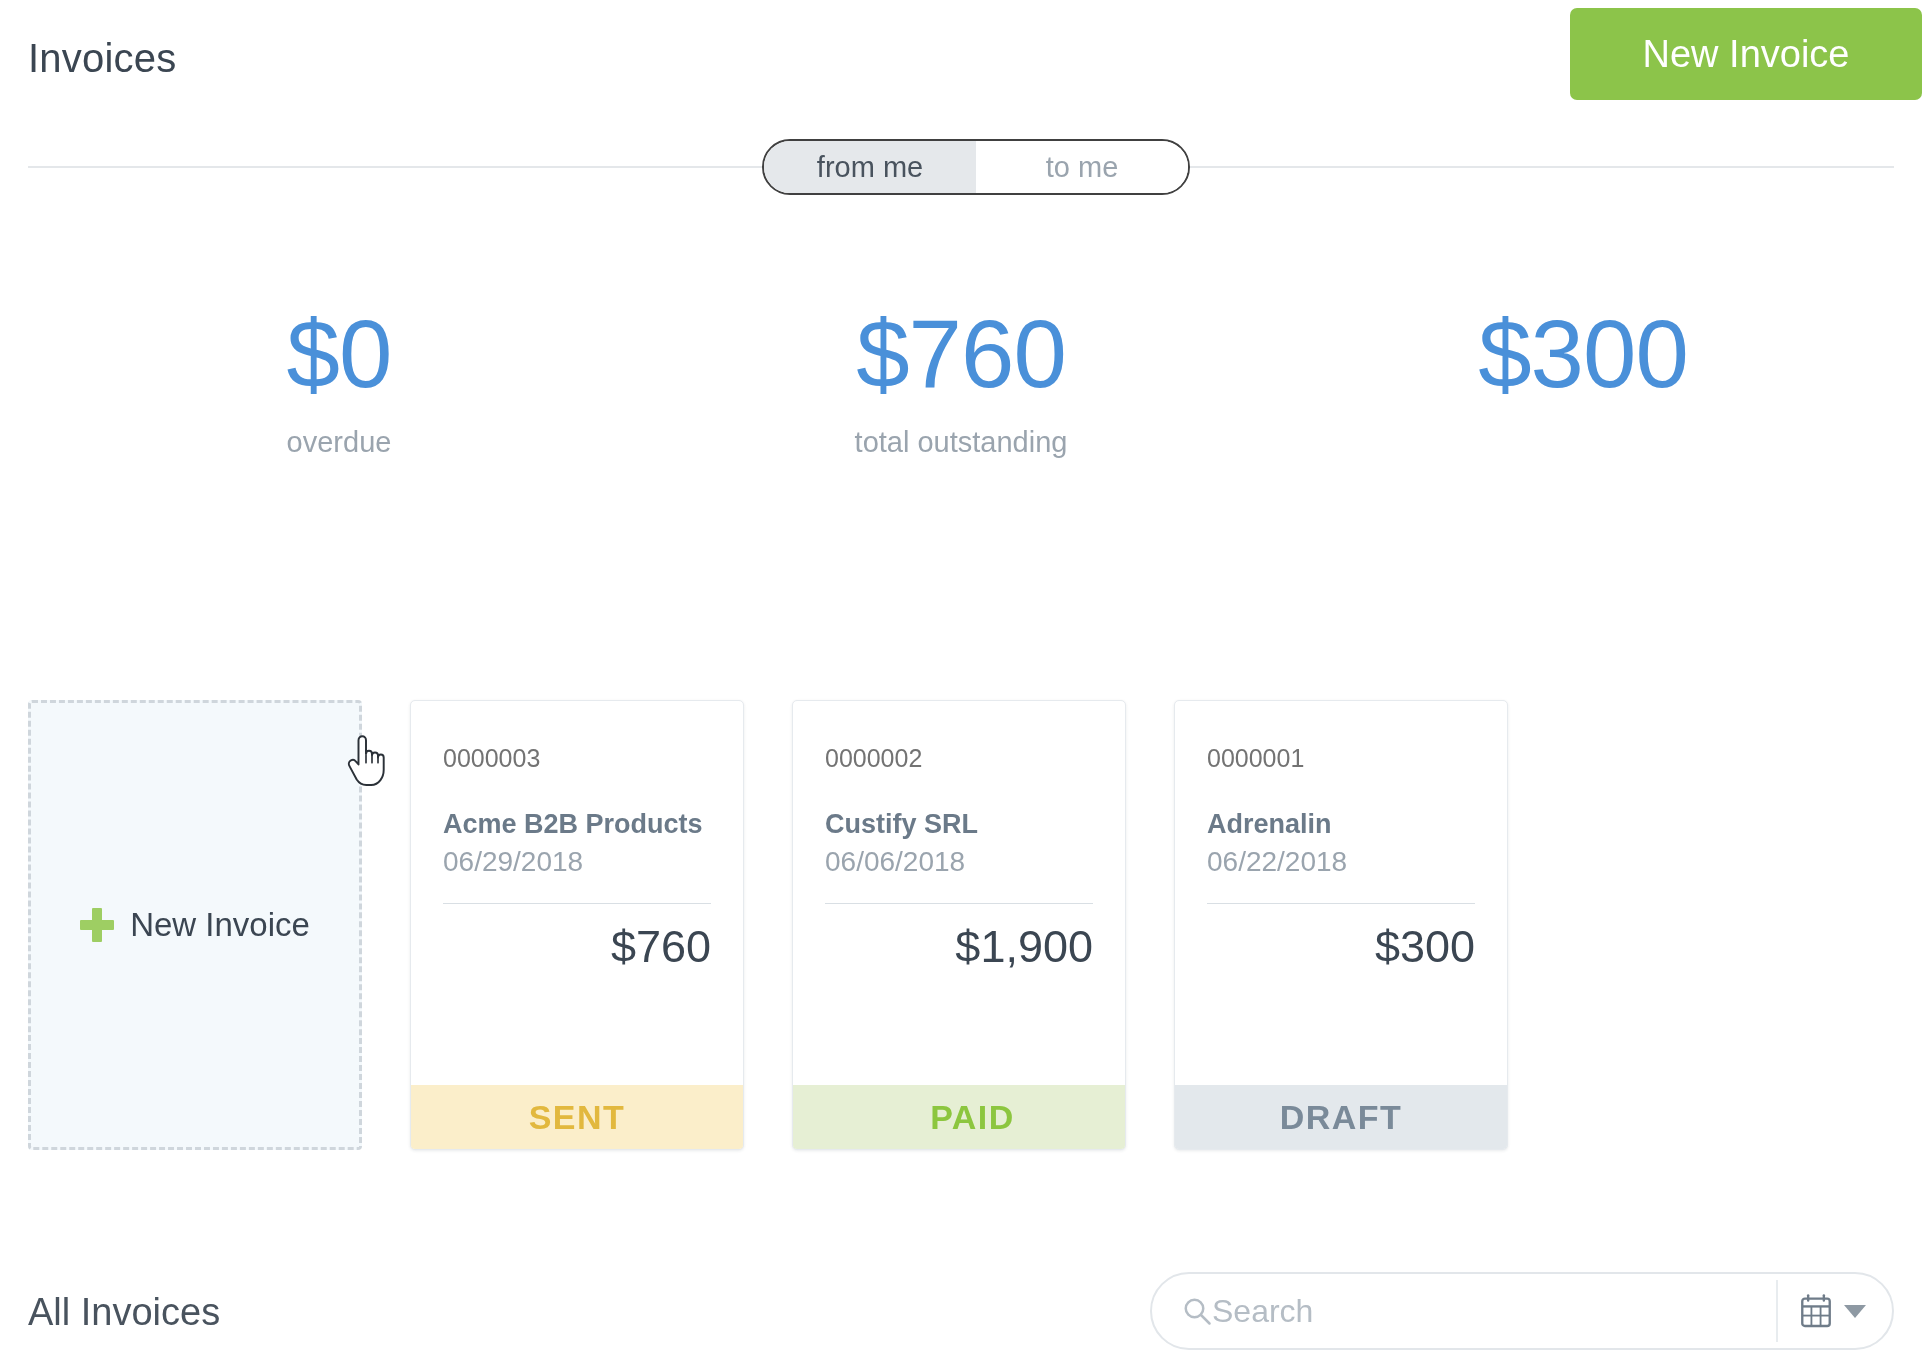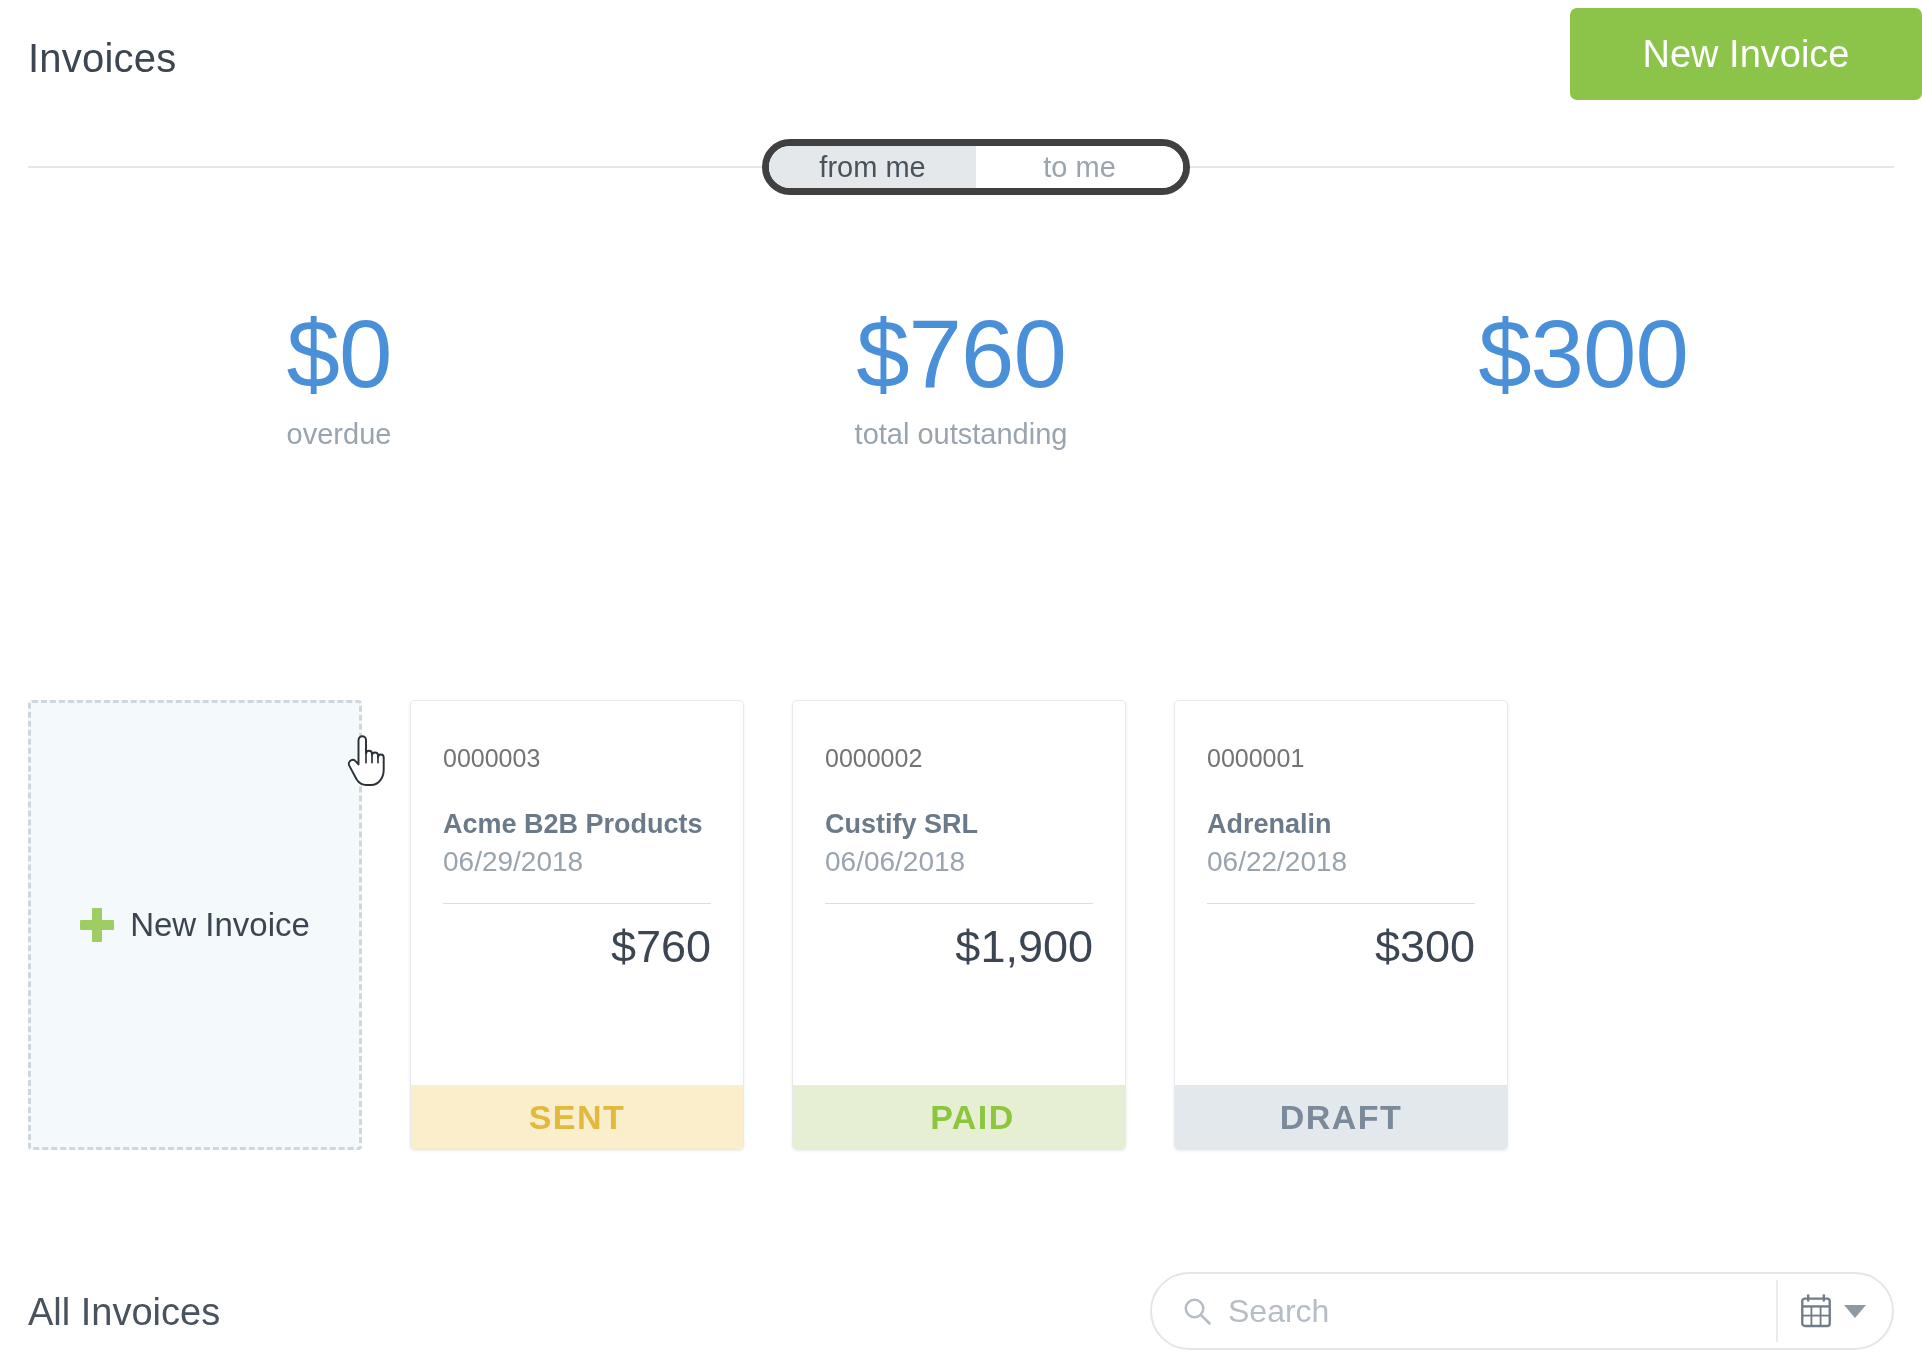--- a/index.html
+++ b/index.html
@@ -67,21 +67,21 @@
     background: #e4e7ea;
   }
 
   .segmented {
     position: absolute;
     top: 139px;
     left: 762px;
     width: 428px;
     height: 56px;
     background: #ffffff;
-    border: 7px solid #404040;
+    border: 2px solid #404040;
     border-radius: 28px;
     display: flex;
     overflow: hidden;
   }
 
   .seg-item {
     flex: 1;
     display: flex;
     align-items: center;
     justify-content: center;
@@ -118,21 +118,21 @@
     font-weight: 300;
     color: #4a90d9;
     line-height: 108px;
     letter-spacing: -1px;
   }
 
   .stat-label {
     font-size: 29px;
     font-weight: 400;
     color: #9aa4ae;
-    margin-top: 8px;
+    margin-top: 16px;
     line-height: 36px;
   }
 
   
   .section-heading {
     position: absolute;
     left: 28px;
     font-size: 38px;
     font-weight: 300;
     color: #49535e;
@@ -314,21 +314,21 @@
 
   .search-input {
     flex: 1;
     border: none;
     outline: none;
     background: transparent;
     font-family: "Liberation Sans", sans-serif;
     font-size: 32px;
     font-weight: 400;
     color: #49535e;
-    margin-left: 16px;
+    margin-left: 0;
     padding: 0;
   }
   .search-input::placeholder { color: #b5bdc5; }
 
   .search-divider {
     width: 2px;
     height: 62px;
     background: #e8ecef;
     flex: 0 0 2px;
   }

